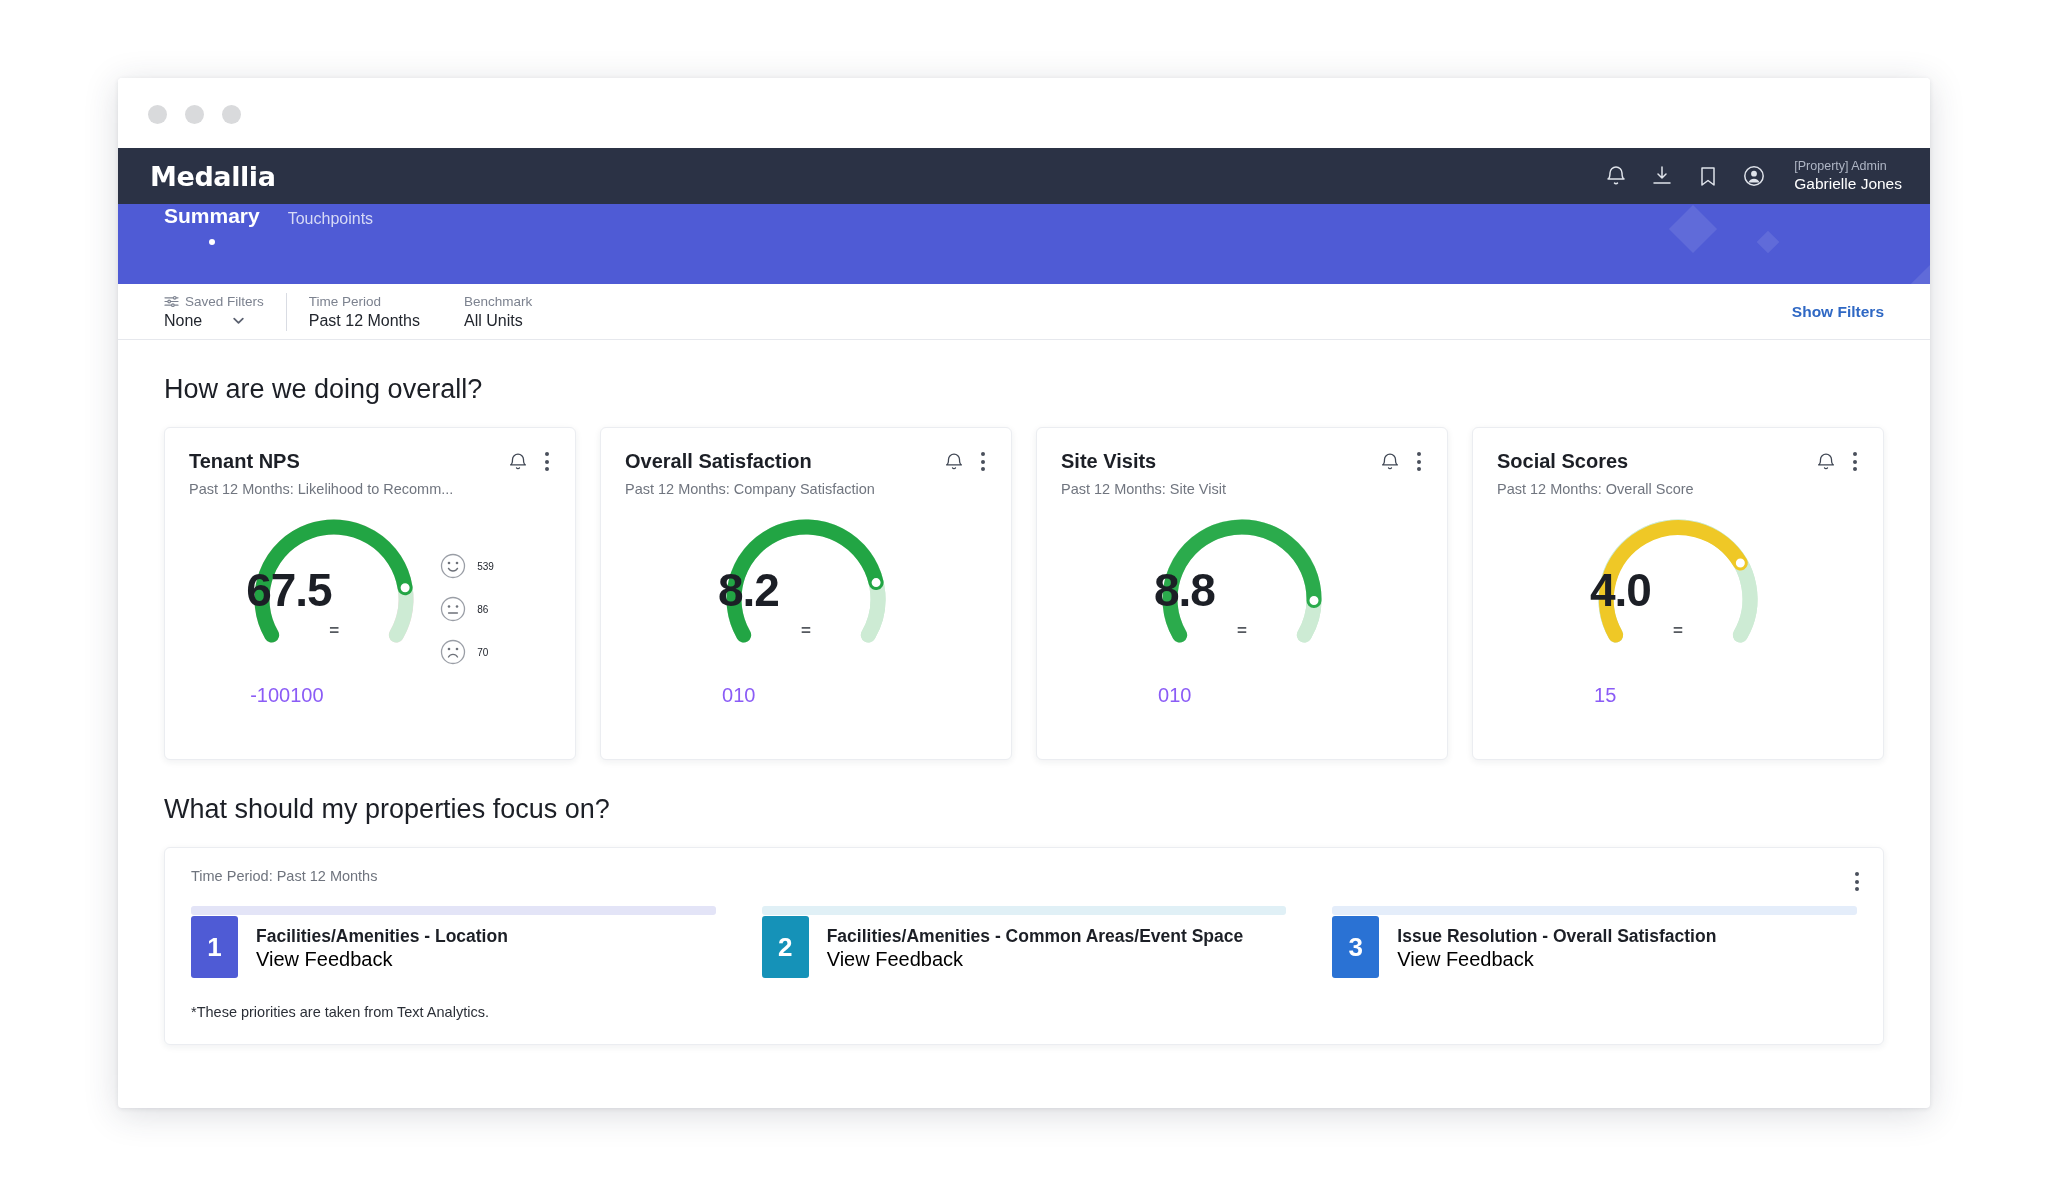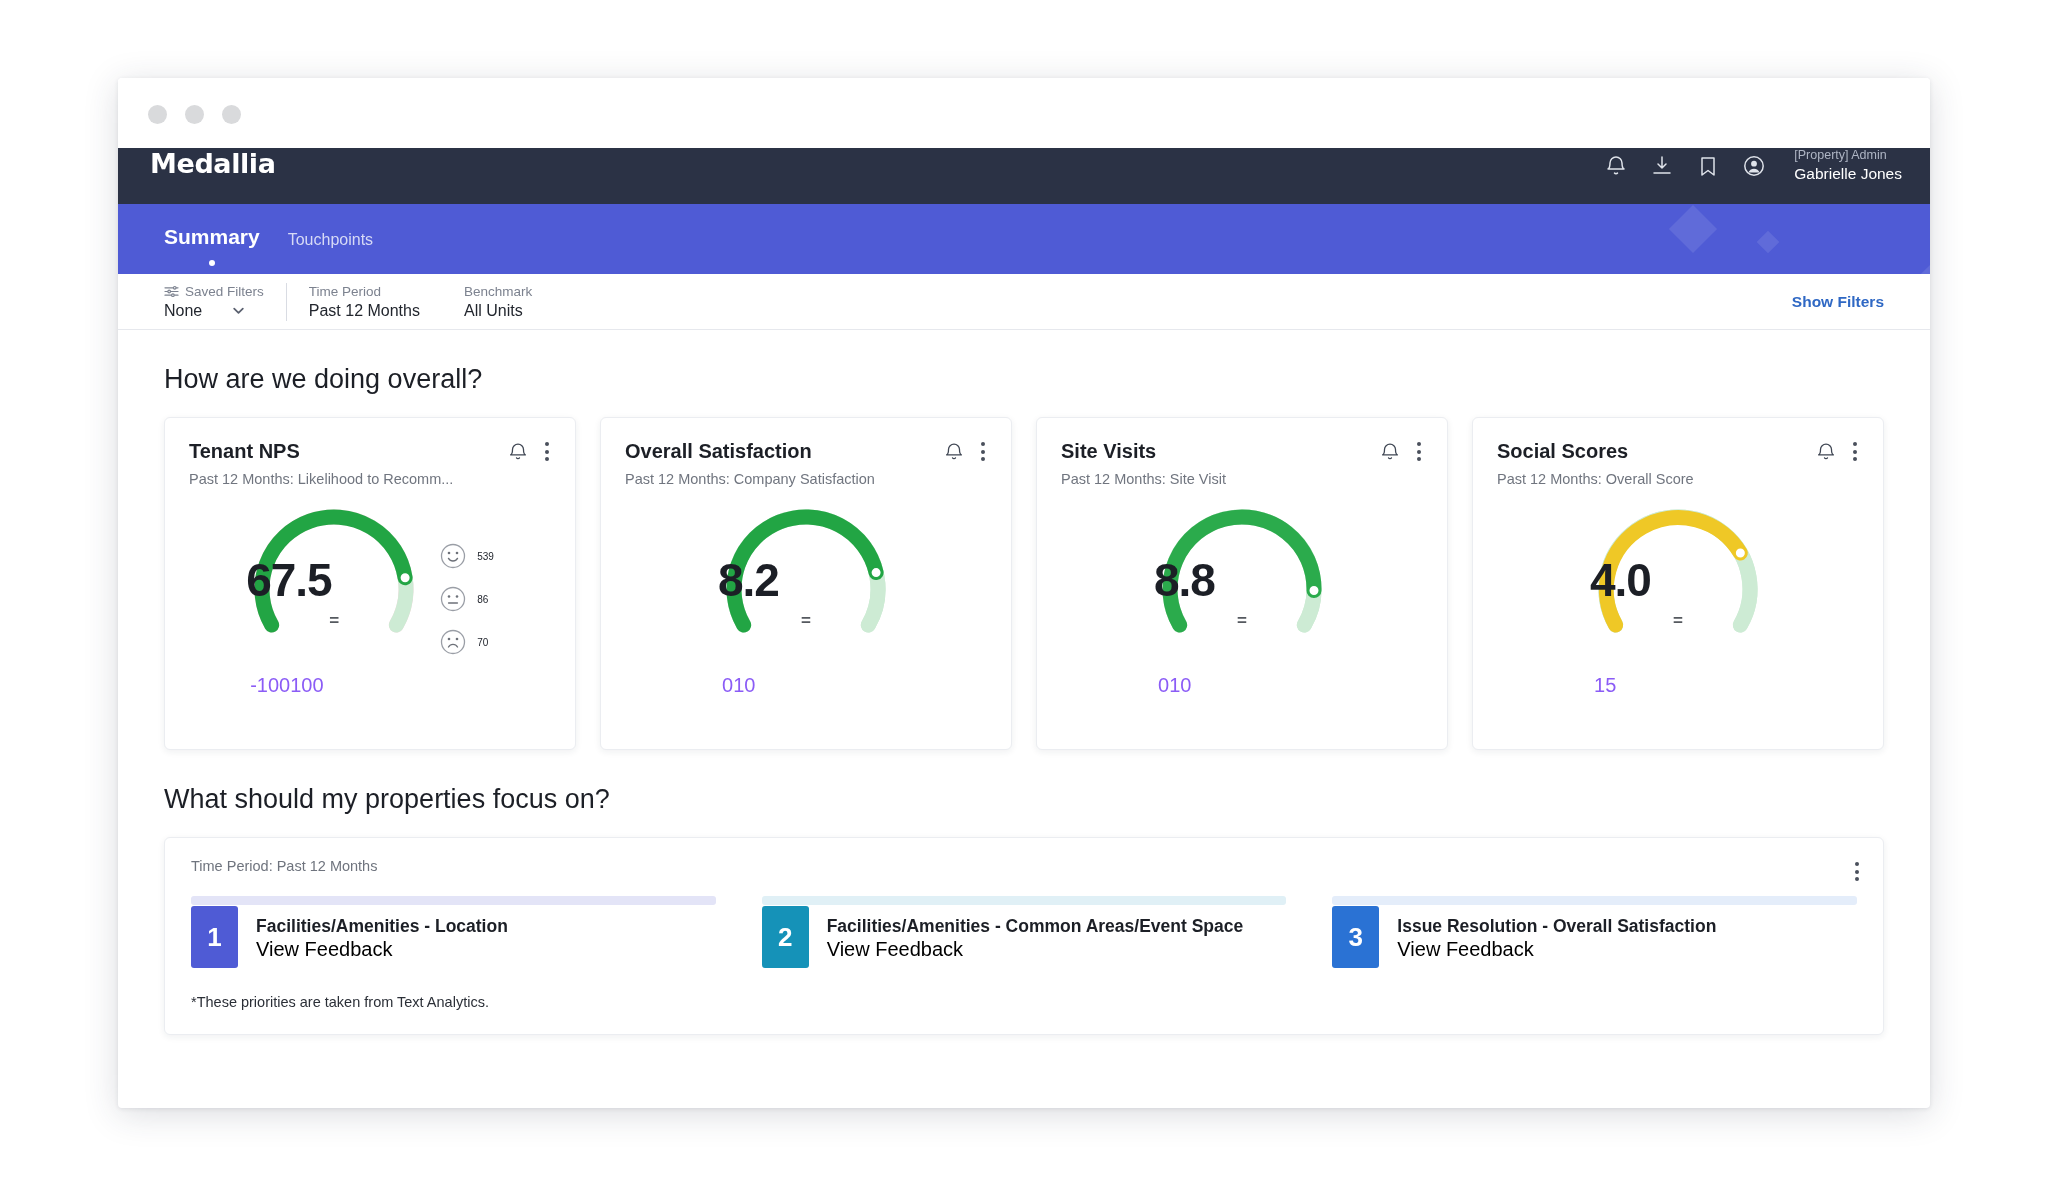--- a/index.html
+++ b/index.html
@@ -21,21 +21,21 @@
     box-shadow: 0 6px 34px rgba(40,45,70,.17), 0 1px 4px rgba(40,45,70,.10);
     overflow: hidden;
   }
   .titlebar { height: 70px; background:#ffffff; position: relative; }
   .dots { position:absolute; left: 30px; top: 27px; display:flex; gap: 18px; }
   .dot { width: 19px; height: 19px; border-radius: 50%; background:#d9dadc; }
 
   
   .topnav {
     height: 56px; background:#2b3245;
-    display:flex; align-items:flex-start; position:relative;
+    display:flex; align-items:center; position:relative;
     padding: 0 28px 0 32px;
   }
   .logo {
     color:#fff; font-size: 27px; font-weight: 700;
     letter-spacing: -.4px; margin-right: 40px;
     font-family: "DejaVu Sans", sans-serif;
   }
   .navitems { display:flex; align-items:center; gap: 27px; }
   .navitem {
     color:#c9ced8; font-size:15.5px; white-space:nowrap;
@@ -50,22 +50,22 @@
   .navright {
     margin-left:auto; display:flex; align-items:center; gap:22px;
   }
   .navicon { width:24px; height:24px; color:#dfe3ea; display:block; cursor:pointer; }
   .userblock { margin-left:6px; line-height:1.25; }
   .userrole { color:#aeb5c4; font-size:12.5px; }
   .username { color:#ffffff; font-size:15.5px; }
 
   
   .band {
-    height: 70px; background:#4f5bd5; position:relative; overflow:hidden;
-    display:flex; align-items:center; padding-left: 46px;
+    height: 80px; background:#4f5bd5; position:relative; overflow:hidden;
+    display:flex; align-items:flex-start; padding-left: 46px;
   }
   .band .diamond { position:absolute; background: rgba(255,255,255,.10); transform: rotate(45deg); }
   .tabrow { display:flex; align-items:flex-end; gap:28px; position:relative; z-index:2; }
   .tab { color:#d7daf6; font-size:16px; cursor:pointer; position:relative; padding-bottom:4px; }
   .tab.active { color:#ffffff; font-weight:700; font-size:21px; }
   .tab.active::after {
     content:""; position:absolute; left:50%; bottom:-13px; transform:translateX(-50%);
     width:6px; height:6px; border-radius:50%; background:#fff;
   }
 

